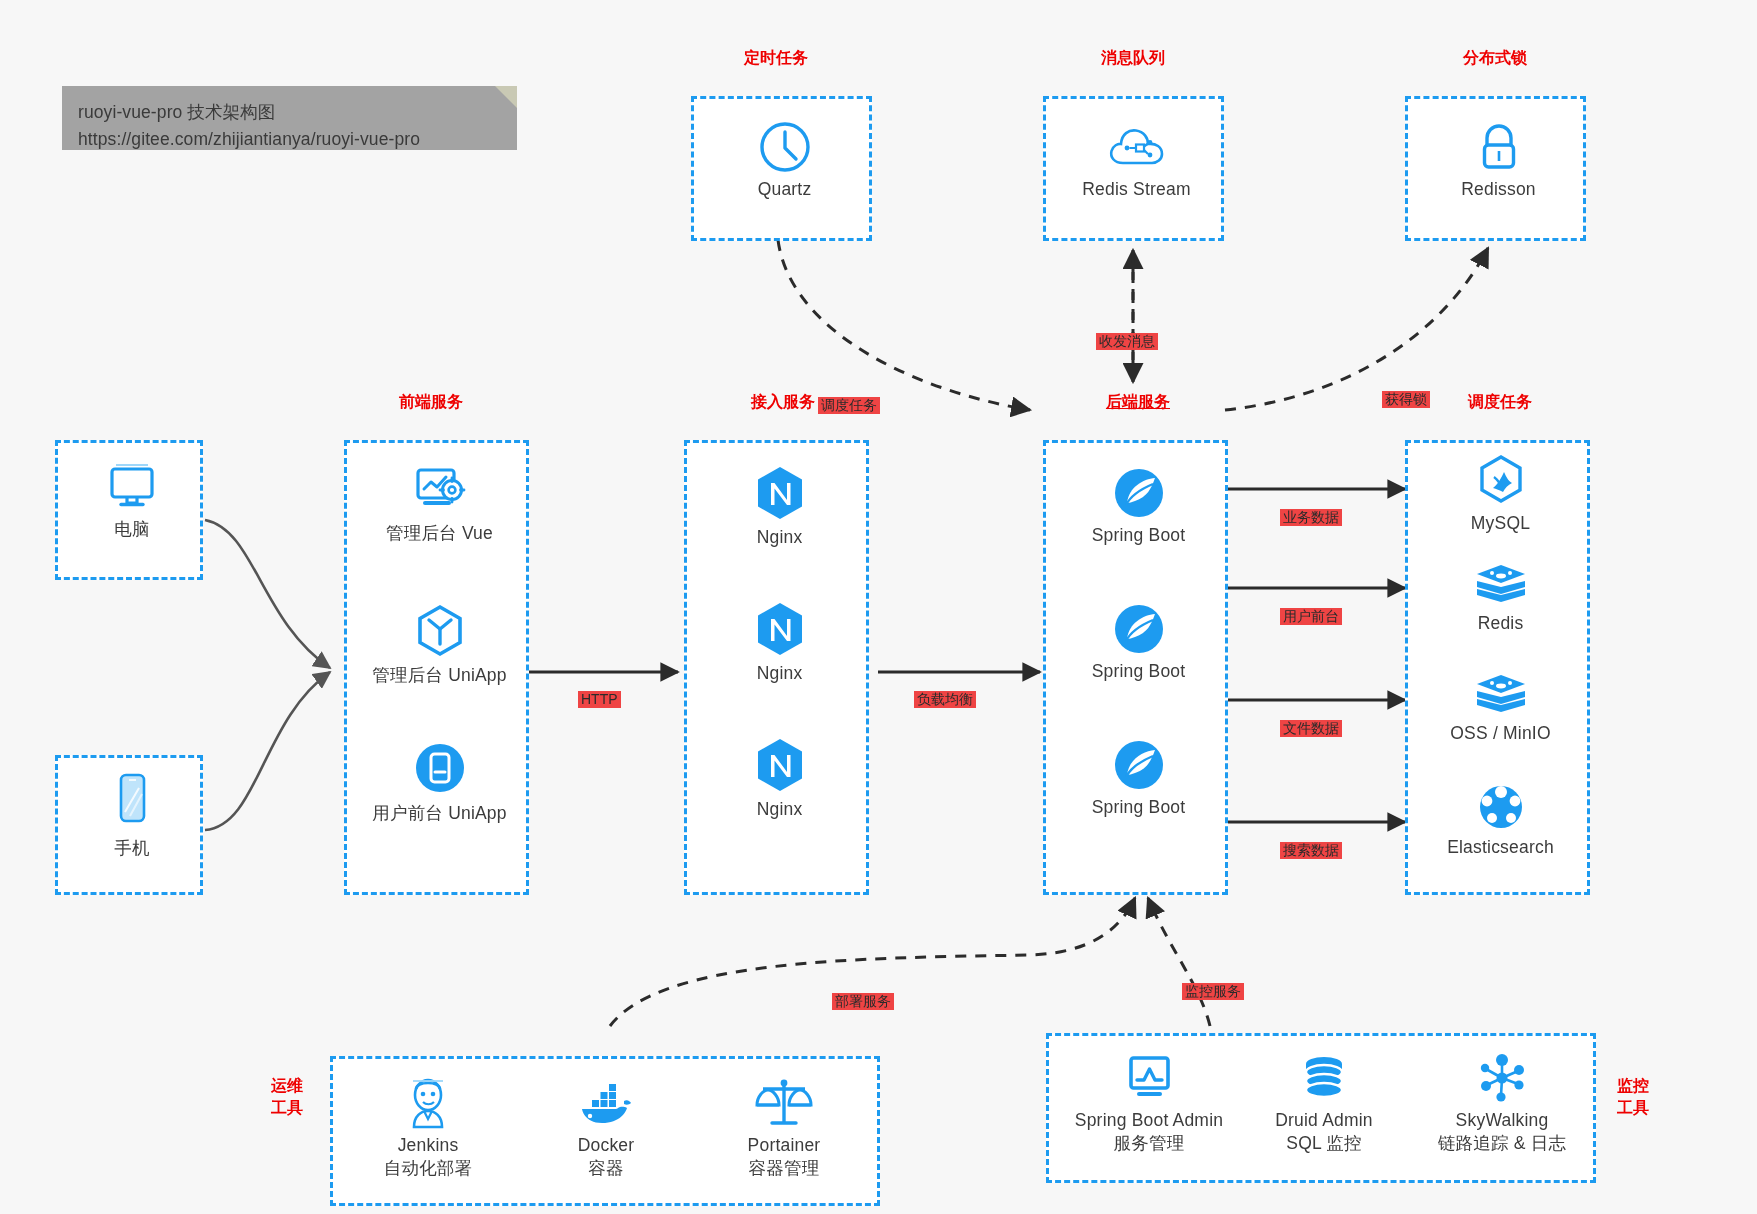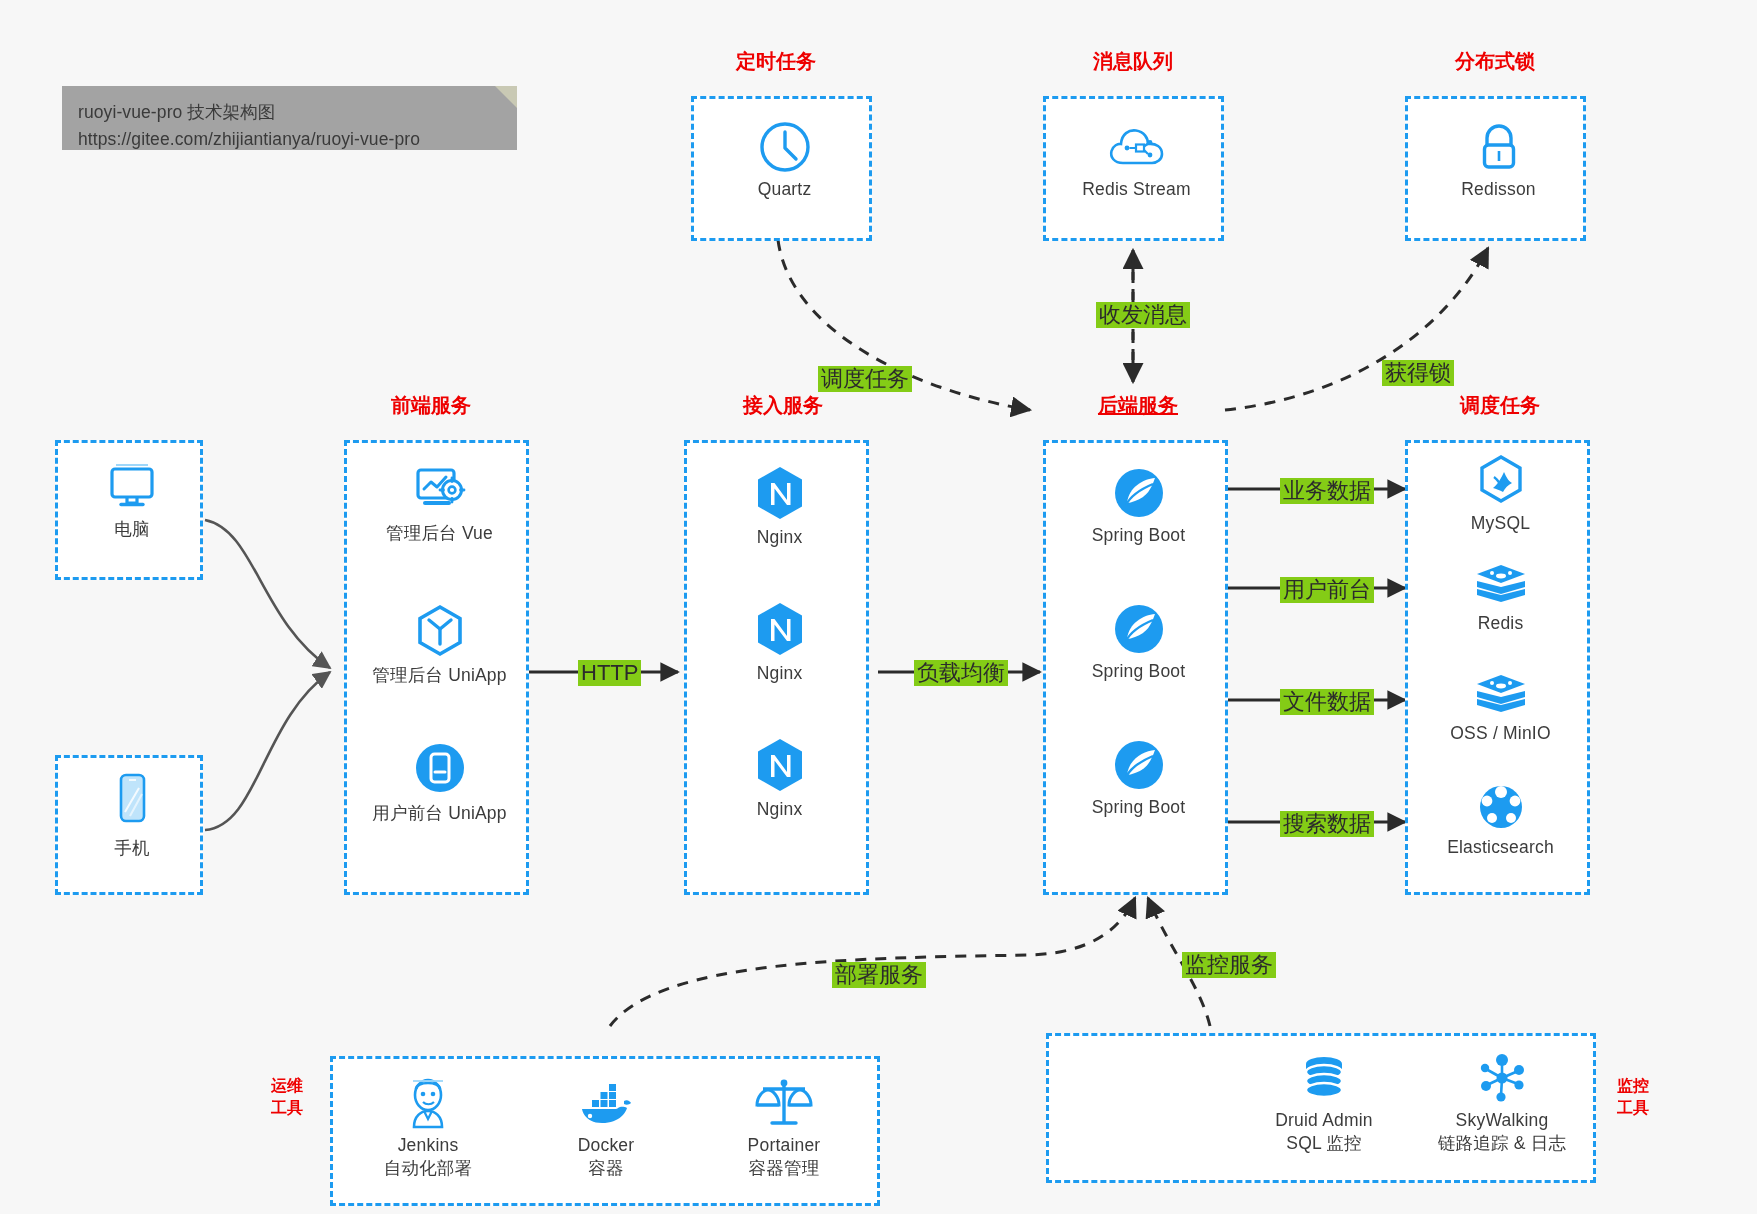--- a/index.html
+++ b/index.html
@@ -37,21 +37,21 @@
     width: 0; height: 0;
     border-left: 22px solid transparent;
     border-top: 22px solid #c9c9b4;
   }
   .note-line { white-space: nowrap; }
 
   
   .gtitle {
     color: #ee0000;
     font-weight: bold;
-    font-size: 20px;
+    font-size: 16px;
     text-align: center;
     white-space: nowrap;
   }
   .gtitle-side {
     color: #ee0000;
     font-weight: bold;
     font-size: 16px;
     text-align: center;
     line-height: 1.35;
     white-space: nowrap;
@@ -81,26 +81,27 @@
     font-size: 17.5px;
     color: #3c3c3c;
     white-space: nowrap;
     letter-spacing: .2px;
   }
   .ic { display: block; margin: 0 auto; }
 
   
   .elabel {
     position: absolute;
-    background: #84cc16;
-    font-size: 22px;
+    background: #ef4444;
+    font-size: 14px;
     color: #2b2b2b;
     padding: 0 3px;
     white-space: nowrap;
     line-height: 1.2;
+    margin-top: 31px;
   }
   svg.overlay {
     position: absolute;
     left: 0; top: 0;
     width: 1757px; height: 1214px;
     pointer-events: none;
   }
 </style>
 </head>
 <body>
@@ -410,20 +411,29 @@
       <div class="sub">容器管理</div>
     </div>
   </div>
 
   <div class="abs gtitle-side" style="left:1598px; top:1075px; width:70px;">
     <div>监控</div>
     <div>工具</div>
   </div>
   <div class="abs dbox" style="left:1046px; top:1033px; width:550px; height:150px;">
 
+    <div class="cell" style="left:0px; top:16px; width:200px;">
+      <svg class="ic" width="56" height="54" viewBox="0 0 56 54">
+        <rect x="10" y="6" width="37" height="30" rx="2.5" fill="none" stroke="#1d9bf0" stroke-width="3.6"></rect>
+        <path d="M16 28 L23 28 L28.5 17 L34 28 L41 28" fill="none" stroke="#1d9bf0" stroke-width="3.4" stroke-linecap="round" stroke-linejoin="round"></path>
+        <line x1="18" y1="42" x2="39" y2="42" stroke="#1d9bf0" stroke-width="4" stroke-linecap="round"></line>
+      </svg>
+      <div class="lbl">Spring Boot Admin</div>
+      <div class="sub">服务管理</div>
+    </div>
 
     <div class="cell" style="left:190px; top:16px; width:170px;">
       <svg class="ic" width="52" height="54" viewBox="0 0 52 54">
         <ellipse cx="26" cy="12" rx="18" ry="7" fill="#1d9bf0"></ellipse>
         <rect x="8" y="12" width="36" height="8" fill="#1d9bf0"></rect>
         <ellipse cx="26" cy="20" rx="18" ry="7" fill="#1d9bf0" stroke="#ffffff" stroke-width="2.4"></ellipse>
         <ellipse cx="26" cy="29" rx="18" ry="7" fill="#1d9bf0" stroke="#ffffff" stroke-width="2.4"></ellipse>
         <ellipse cx="26" cy="38" rx="18" ry="7" fill="#1d9bf0" stroke="#ffffff" stroke-width="2.4"></ellipse>
       </svg>
       <div class="lbl">Druid Admin</div>

